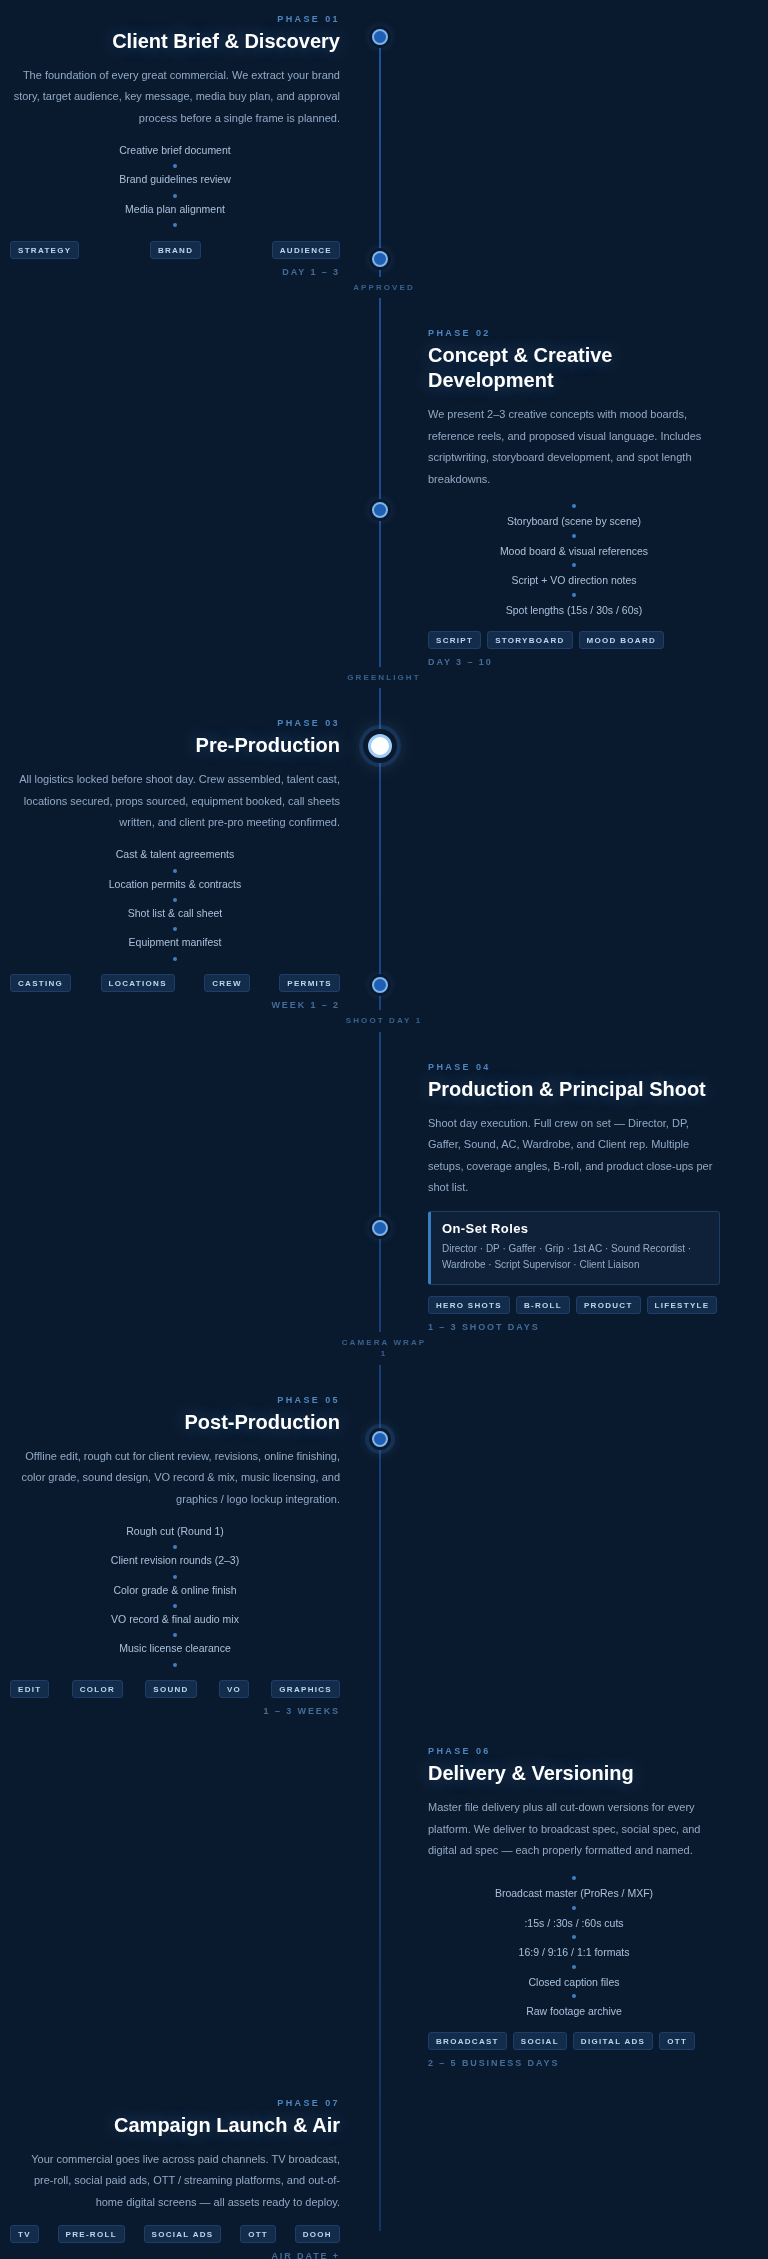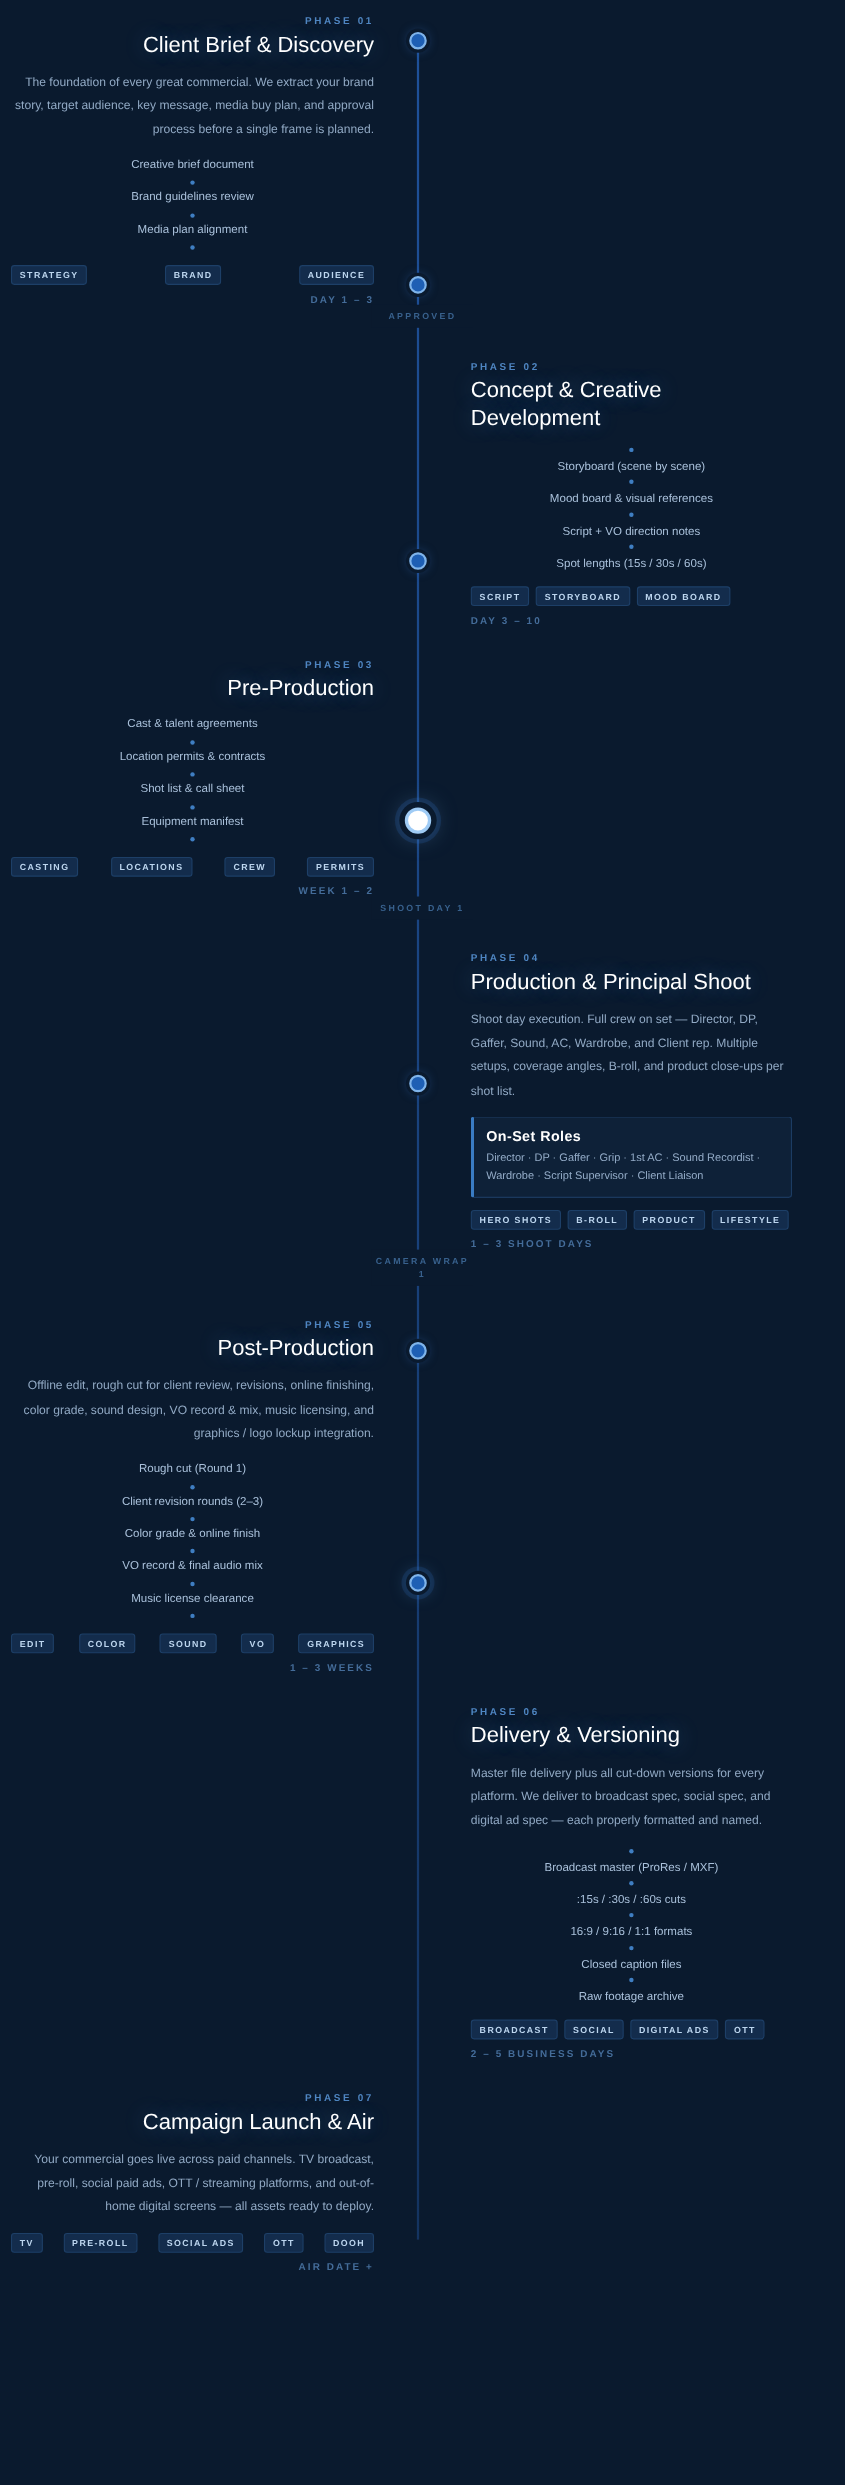--- a/index.html
+++ b/index.html
@@ -85,21 +85,21 @@
   .kicker {
     font-size: 9px;
     font-weight: bold;
     letter-spacing: 2.4px;
     color: #4f86c2;
     margin-bottom: 5px;
   }
   .title {
     font-size: 20px;
     line-height: 1.25;
-    font-weight: normal;
+    font-weight: bold;
     color: #ffffff;
     margin-bottom: 11px;
     text-shadow: 0 0 18px rgba(90,150,220,0.45);
   }
   .desc {
     font-size: 11px;
     line-height: 1.95;
     color: #91a9c4;
     margin-bottom: 12px;
   }
@@ -234,20 +234,21 @@
       <div class="connector">
         <div class="connector-inner">
           <div class="connector-label">APPROVED</div>
         </div>
       </div>
       <div class="phase right" style="margin-top: 30px;">
         <div class="col empty"></div>
         <div class="col content">
           <div class="kicker">PHASE 02</div>
           <h2 class="title">Concept &amp; Creative Development</h2>
+          <p class="desc">We present 2–3 creative concepts with mood boards, reference reels, and proposed visual language. Includes scriptwriting, storyboard development, and spot length breakdowns.</p>
           <ul class="items">
             <li>
               <span class="dot"></span>
               <span>Storyboard (scene by scene)</span>
             </li>
             <li>
               <span class="dot"></span>
               <span>Mood board &amp; visual references</span>
             </li>
             <li>
@@ -260,24 +261,30 @@
             </li>
           </ul>
           <div class="tags">
             <span class="tag">SCRIPT</span>
             <span class="tag">STORYBOARD</span>
             <span class="tag">MOOD BOARD</span>
           </div>
           <div class="duration">DAY 3 – 10</div>
         </div>
       </div>
+      <div class="connector">
+        <div class="connector-inner">
+          <div class="connector-label">GREENLIGHT</div>
+        </div>
+      </div>
       <div class="phase left" style="margin-top: 30px;">
         <div class="col content">
           <div class="kicker">PHASE 03</div>
           <h2 class="title">Pre-Production</h2>
+          <p class="desc">All logistics locked before shoot day. Crew assembled, talent cast, locations secured, props sourced, equipment booked, call sheets written, and client pre-pro meeting confirmed.</p>
           <ul class="items">
             <li>
               <span class="dot"></span>
               <span>Cast &amp; talent agreements</span>
             </li>
             <li>
               <span class="dot"></span>
               <span>Location permits &amp; contracts</span>
             </li>
             <li>

